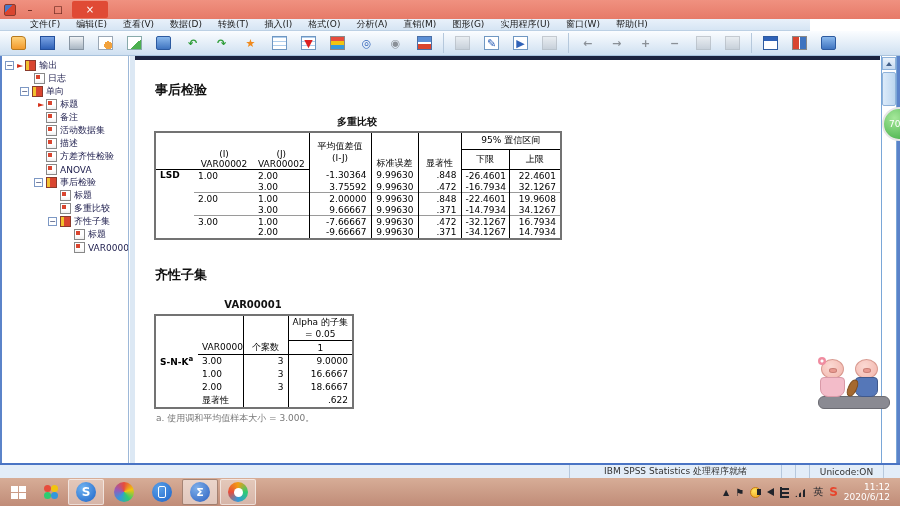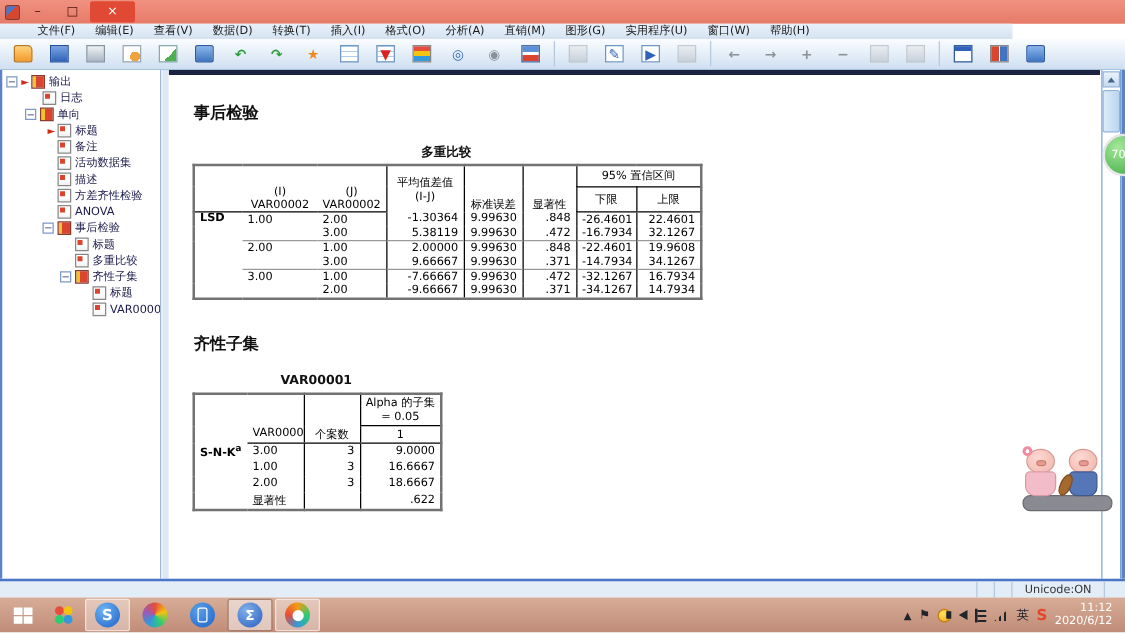--- a/index.html
+++ b/index.html
@@ -437,21 +437,21 @@
             <td>2.00</td>
         <td class="num cL">-1.30364</td>
             <td class="num cL">9.99630</td>
         <td class="num cL">.848</td>
             <td class="num cL">-26.4601</td>
             <td class="num cL">22.4601</td>
       </tr>
       <tr>
         <td></td>
             <td>3.00</td>
-        <td class="num cL">5.38119</td>
+        <td class="num cL">3.75592</td>
             <td class="num cL">9.99630</td>
         <td class="num cL">.472</td>
             <td class="num cL">-16.7934</td>
             <td class="num cL">32.1267</td>
       </tr>
       <tr>
         <td class="sep">2.00</td>
             <td class="sep">1.00</td>
         <td class="num cL sep">2.00000</td>
             <td class="num cL sep">9.99630</td>
@@ -528,32 +528,34 @@
         <td class="num cL">18.6667</td>
       </tr>
       <tr>
         <td>显著性</td>
         <td class="cL"></td>
         <td class="num cL">.622</td>
       </tr>
     </tbody>
       </table>
 
+    <div class="fnote a">a. 使用调和平均值样本大小 = 3.000。</div>
   </div>
 
   <div id="vscroll">
     <div class="sbtn">
         <span class="arr"></span>
       </div>
     <div class="thumb"></div>
   </div>
 </div>
 
 <div id="statusbar">
   <div class="sb-cell sb-fill"></div>
+  <div class="sb-cell sb-msg">IBM SPSS Statistics 处理程序就绪</div>
   <div class="sb-cell sb-s"></div>
   <div class="sb-cell sb-s"></div>
   <div class="sb-cell sb-uni">Unicode:ON</div>
   <div class="sb-cell sb-tail"></div>
 </div>
 
 <div id="taskbar">
   <div id="start">
     <span class="winlogo">
         <i></i>

